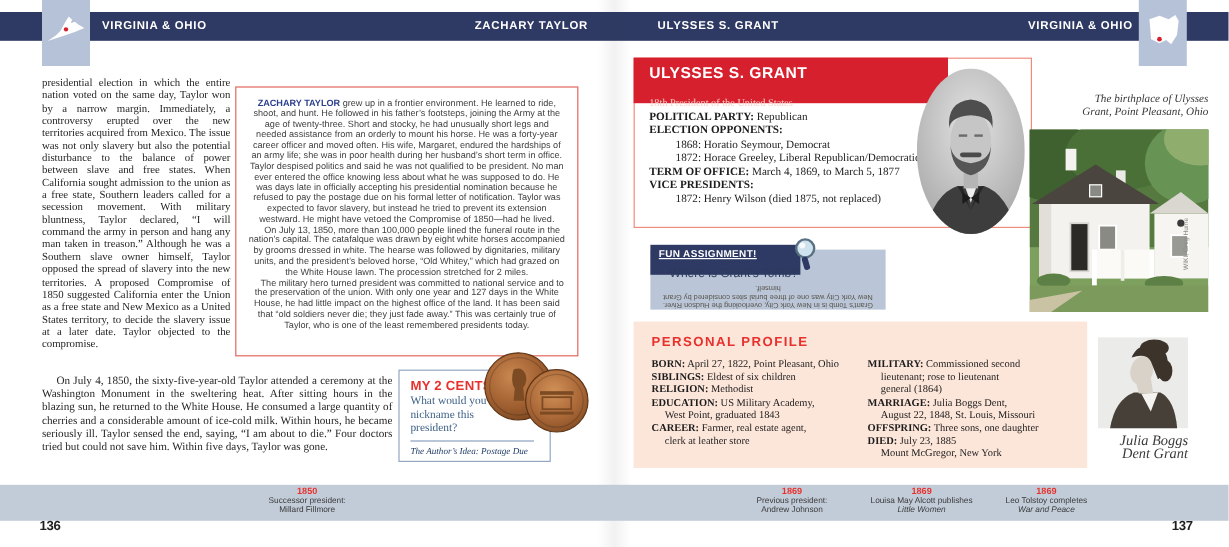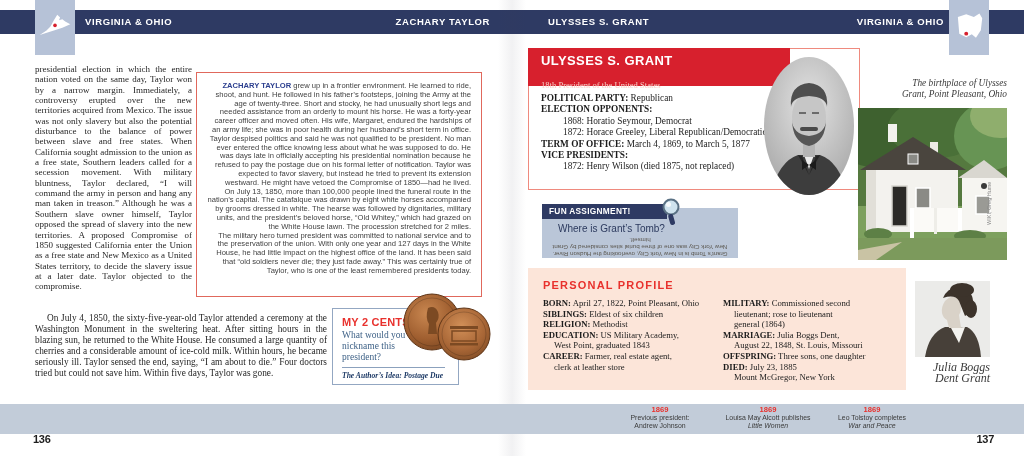--- a/index.html
+++ b/index.html
@@ -12,56 +12,56 @@
   .tab{position:absolute;top:0;width:40px;height:55px;background:#b6c2d7;display:flex;align-items:center;justify-content:center;}
   
   .gutter{position:absolute;left:498px;top:0;width:28px;height:456px;
           background:linear-gradient(90deg,rgba(0,0,0,0) 0%,rgba(60,60,80,.07) 50%,rgba(0,0,0,0) 100%);}
   
   .left-col{position:absolute;left:35px;top:64px;width:157px;font-size:9px;line-height:10.35px;
             text-align:justify;color:#262626;}
   .bio-box{position:absolute;left:196px;top:72px;width:286px;height:225px;background:#ffffff;
            border:1.5px solid #e0685c;box-sizing:border-box;padding:9px 10px 6px 10px;
            font-family:"Liberation Sans",sans-serif;font-size:7.6px;line-height:8.8px;color:#3f3f3f;}
-  .bio-box p{margin:0;text-align:right;}
+  .bio-box p{margin:0;text-align:center;}
   .bio-box p.ind{text-indent:9px;}
   .bio-lead{color:#2c3f8f;font-weight:bold;}
   .closing{position:absolute;left:35px;top:313px;width:292px;font-size:9.3px;line-height:11.1px;
            text-align:justify;color:#262626;}
   .closing .fi{display:inline-block;width:12px;}
   
   .m2c{position:absolute;left:332px;top:308px;width:127px;height:77px;border:1px solid #93a7c2;
        box-sizing:border-box;background:#ffffff;padding:7px 8px 0 9px;}
   .m2c-title{color:#e8312d;font-family:"Liberation Sans",sans-serif;font-weight:bold;font-size:11px;letter-spacing:.2px;}
   .m2c-q{color:#3f6287;font-size:9.5px;line-height:10.8px;margin-top:2px;width:82px;}
   .m2c-line{border:none;border-top:1px solid #8ba1bd;margin:5px 0 3px 0;width:103px;}
-  .m2c-author{color:#1d3a66;font-style:italic;font-weight:bold;font-size:7.6px;}
+  .m2c-author{color:#1d3a66;font-style:italic;font-weight:normal;font-size:7.6px;}
   .pennies{position:absolute;left:398px;top:292px;width:98px;height:82px;}
   
   .info-box{position:absolute;left:528px;top:48px;width:332px;height:142px;border:1.5px solid #ef8a7e;
             box-sizing:border-box;background:#ffffff;}
   .red-title{position:absolute;left:528px;top:48px;width:262px;height:38px;background:#d7202d;
              padding:5px 0 0 13px;box-sizing:border-box;z-index:3;}
   .red-title .t{color:#ffffff;font-family:"Liberation Sans",sans-serif;font-weight:bold;font-size:13px;letter-spacing:.4px;}
   .red-title .s{color:#f7cfc8;font-size:8.6px;margin-top:12px;}
   .portrait{position:absolute;left:764px;top:57px;width:90px;height:138px;z-index:4;}
   .facts{position:absolute;left:541px;top:93px;width:305px;font-size:9.3px;line-height:11.4px;color:#1c1c1c;z-index:2;}
   .fact b{font-weight:bold;}
   .fact.indent{padding-left:22px;}
   
   .house-cap{position:absolute;left:885px;top:78px;width:122px;text-align:right;font-style:italic;
              font-size:9.3px;line-height:11px;color:#3a3a3a;white-space:pre-line;}
   .house{position:absolute;left:858px;top:108px;width:149px;height:152px;}
   .photo-credit{position:absolute;left:986px;top:225px;font-family:"Liberation Sans",sans-serif;
                 font-size:5.5px;color:#8a8a8a;transform:rotate(-90deg);transform-origin:left top;white-space:nowrap;}
   
   .fun{position:absolute;left:542px;top:208px;width:196px;height:50px;background:#bac6d8;}
-  .fun-hdr{position:absolute;left:0;top:-4px;width:118px;height:15px;background:#2e3a63;color:#ffffff;
+  .fun-hdr{position:absolute;left:0;top:-4px;width:118px;height:25px;background:#2e3a63;color:#ffffff;
            font-family:"Liberation Sans",sans-serif;font-weight:bold;font-size:8.3px;line-height:15px;
-           padding-left:7px;letter-spacing:.3px;}
+           padding-left:7px;letter-spacing:.3px;text-decoration:underline;}
   .fun-mag{position:absolute;left:118px;top:-10px;width:22px;height:28px;}
   .fun-q{position:absolute;left:16px;top:15px;font-family:"Liberation Sans",sans-serif;font-size:10px;color:#2c3a5e;}
   .fun-a{position:absolute;left:4px;top:28px;width:188px;text-align:center;font-family:"Liberation Sans",sans-serif;
          font-size:6.2px;line-height:7.2px;color:#5a564e;transform:rotate(180deg);}
   
   .profile{position:absolute;left:528px;top:268px;width:378px;height:122px;background:#fce5d9;
            box-sizing:border-box;padding:11px 0 0 15px;}
   .prof-title{color:#e8312d;font-family:"Liberation Sans",sans-serif;font-weight:bold;font-size:11px;letter-spacing:1.2px;}
   .prof-cols{display:flex;margin-top:7px;}
   .prof-col{font-size:8.7px;line-height:10.6px;color:#1c1c1c;}
@@ -281,20 +281,25 @@
       <path d="M30 20 Q26 26 27 32 Q28 37 32 39 L34 47 L46 47 L44 34 Q48 28 44 19 Q38 12 30 20 Z" fill="#d9d2c8"></path>
       <path d="M28 17 Q33 5 46 7 Q59 10 58 23 Q58 31 50 35 L44 20 Q40 13 28 17 Z" fill="#3c332b"></path>
       <ellipse cx="47" cy="9" rx="12" ry="7" fill="#3c332b"></ellipse>
       <ellipse cx="56" cy="28" rx="6" ry="9" fill="#3c332b"></ellipse>
     </svg>
   </div>
   <div class="julia-cap">Julia Boggs
 Dent Grant</div>
 
   <div class="timeline">
+    <div class="tl-entry" style="left:171px;">
+      <div class="tl-year">1850</div>
+      <div>Successor president:</div>
+      <div>Millard Fillmore</div>
+    </div>
     <div class="tl-entry" style="left:575px;">
       <div class="tl-year">1869</div>
       <div>Previous president:</div>
       <div>Andrew Johnson</div>
     </div>
     <div class="tl-entry" style="left:683px;">
       <div class="tl-year">1869</div>
       <div>Louisa May Alcott publishes</div>
       <div class="it">Little Women</div>
     </div>

